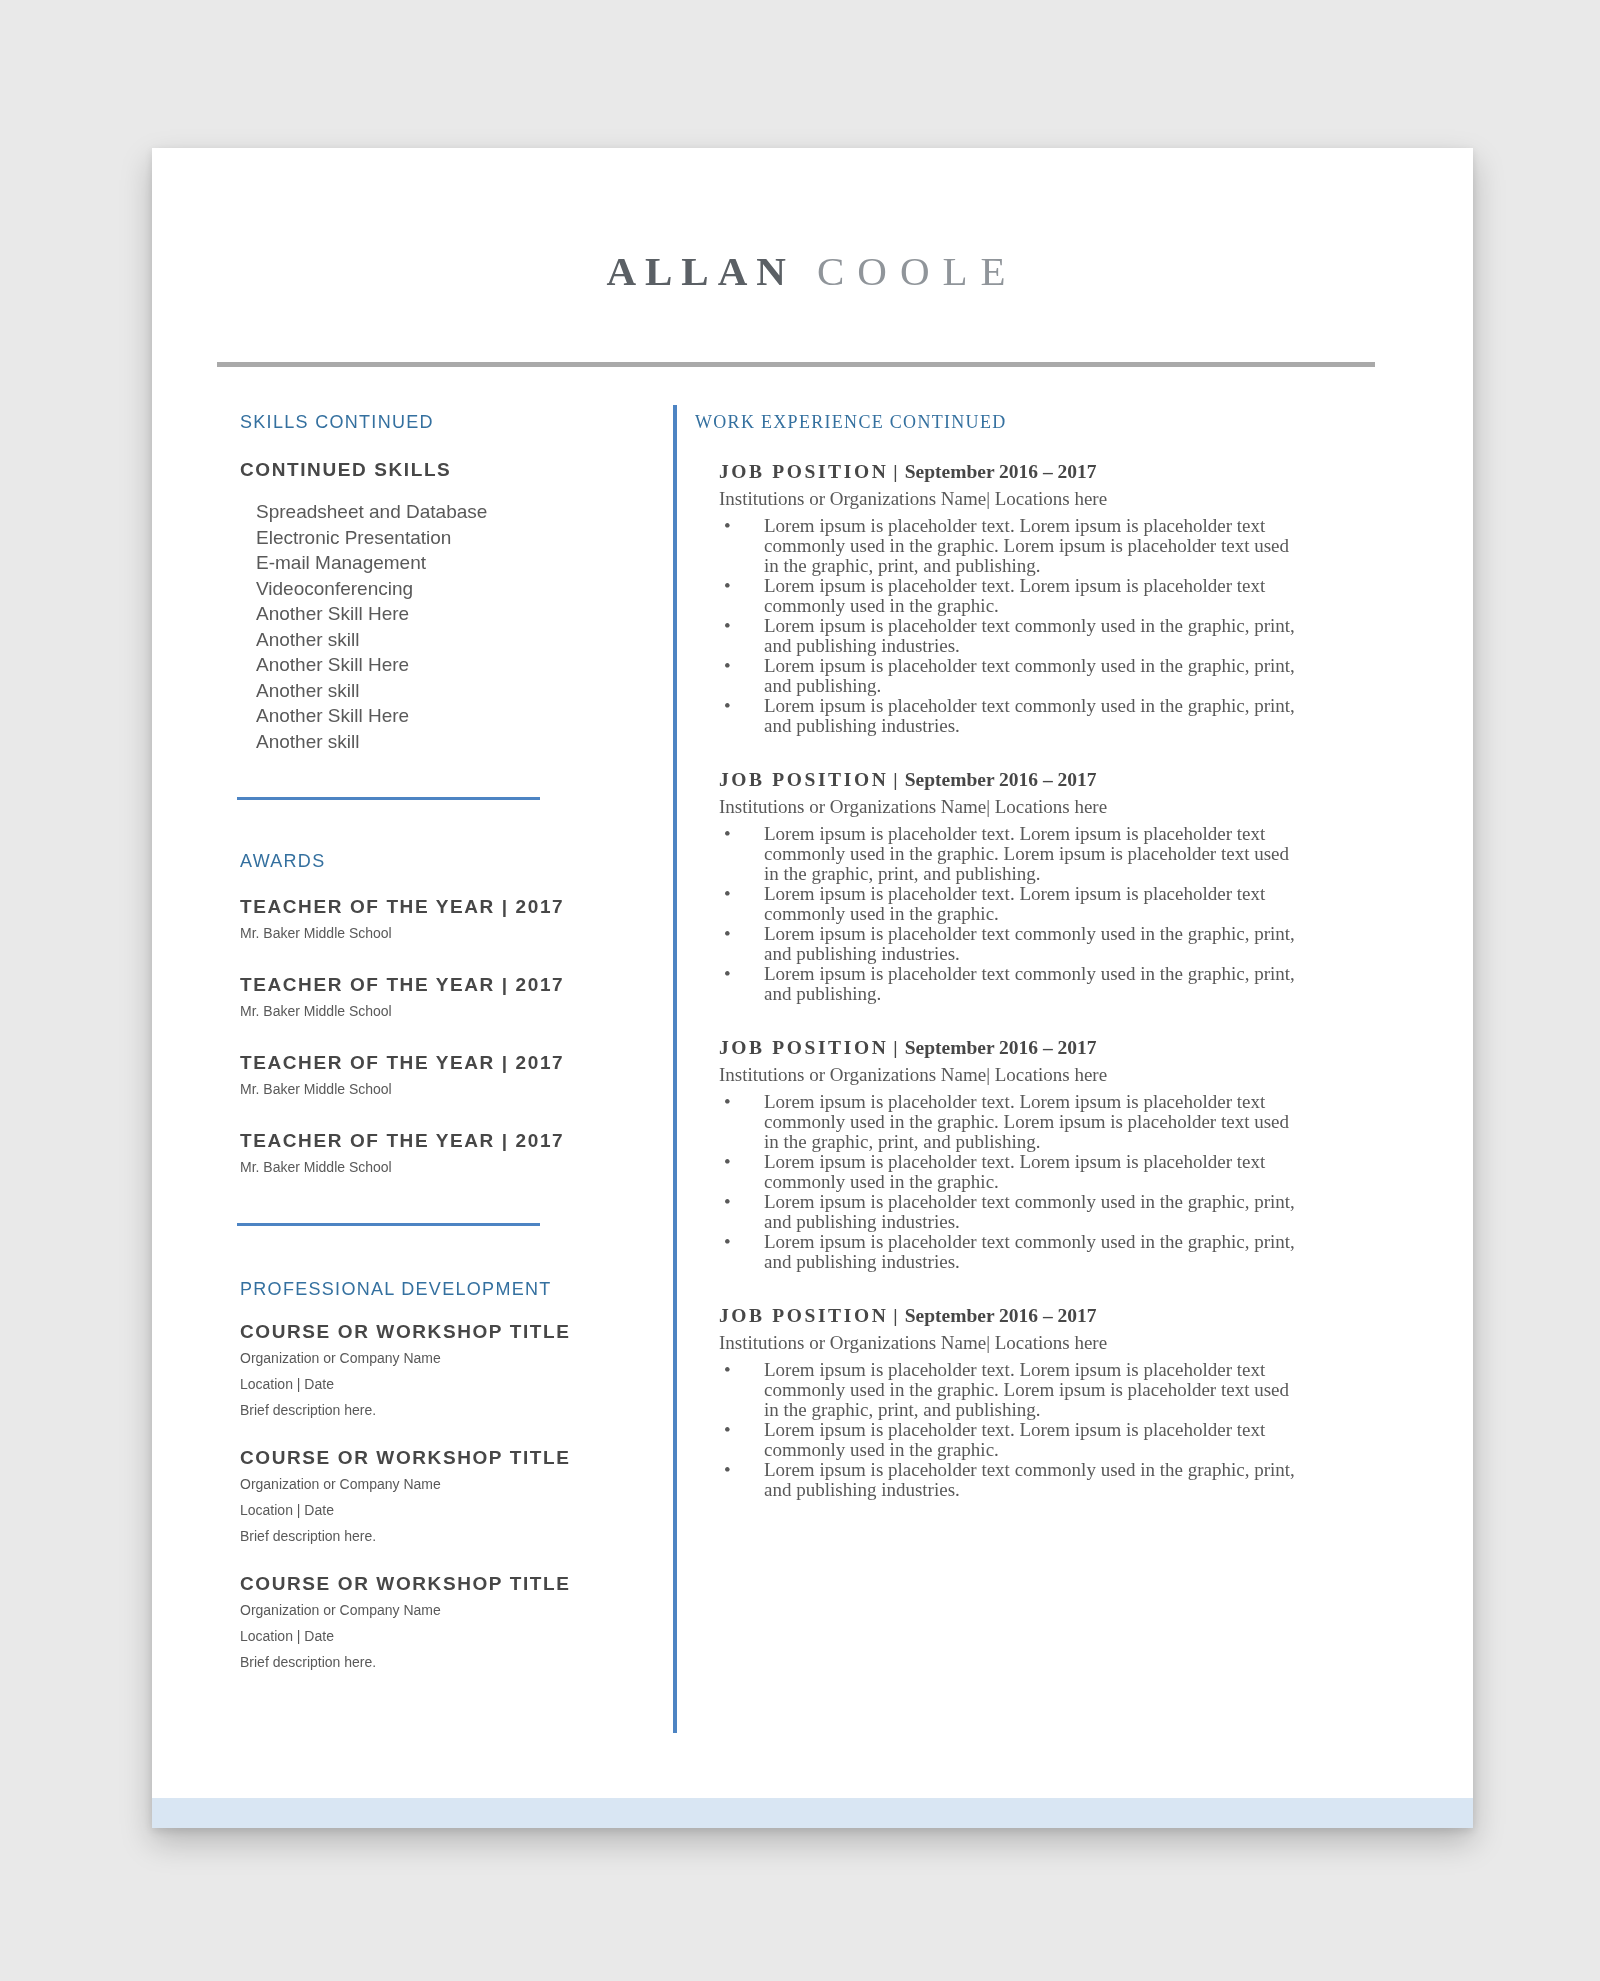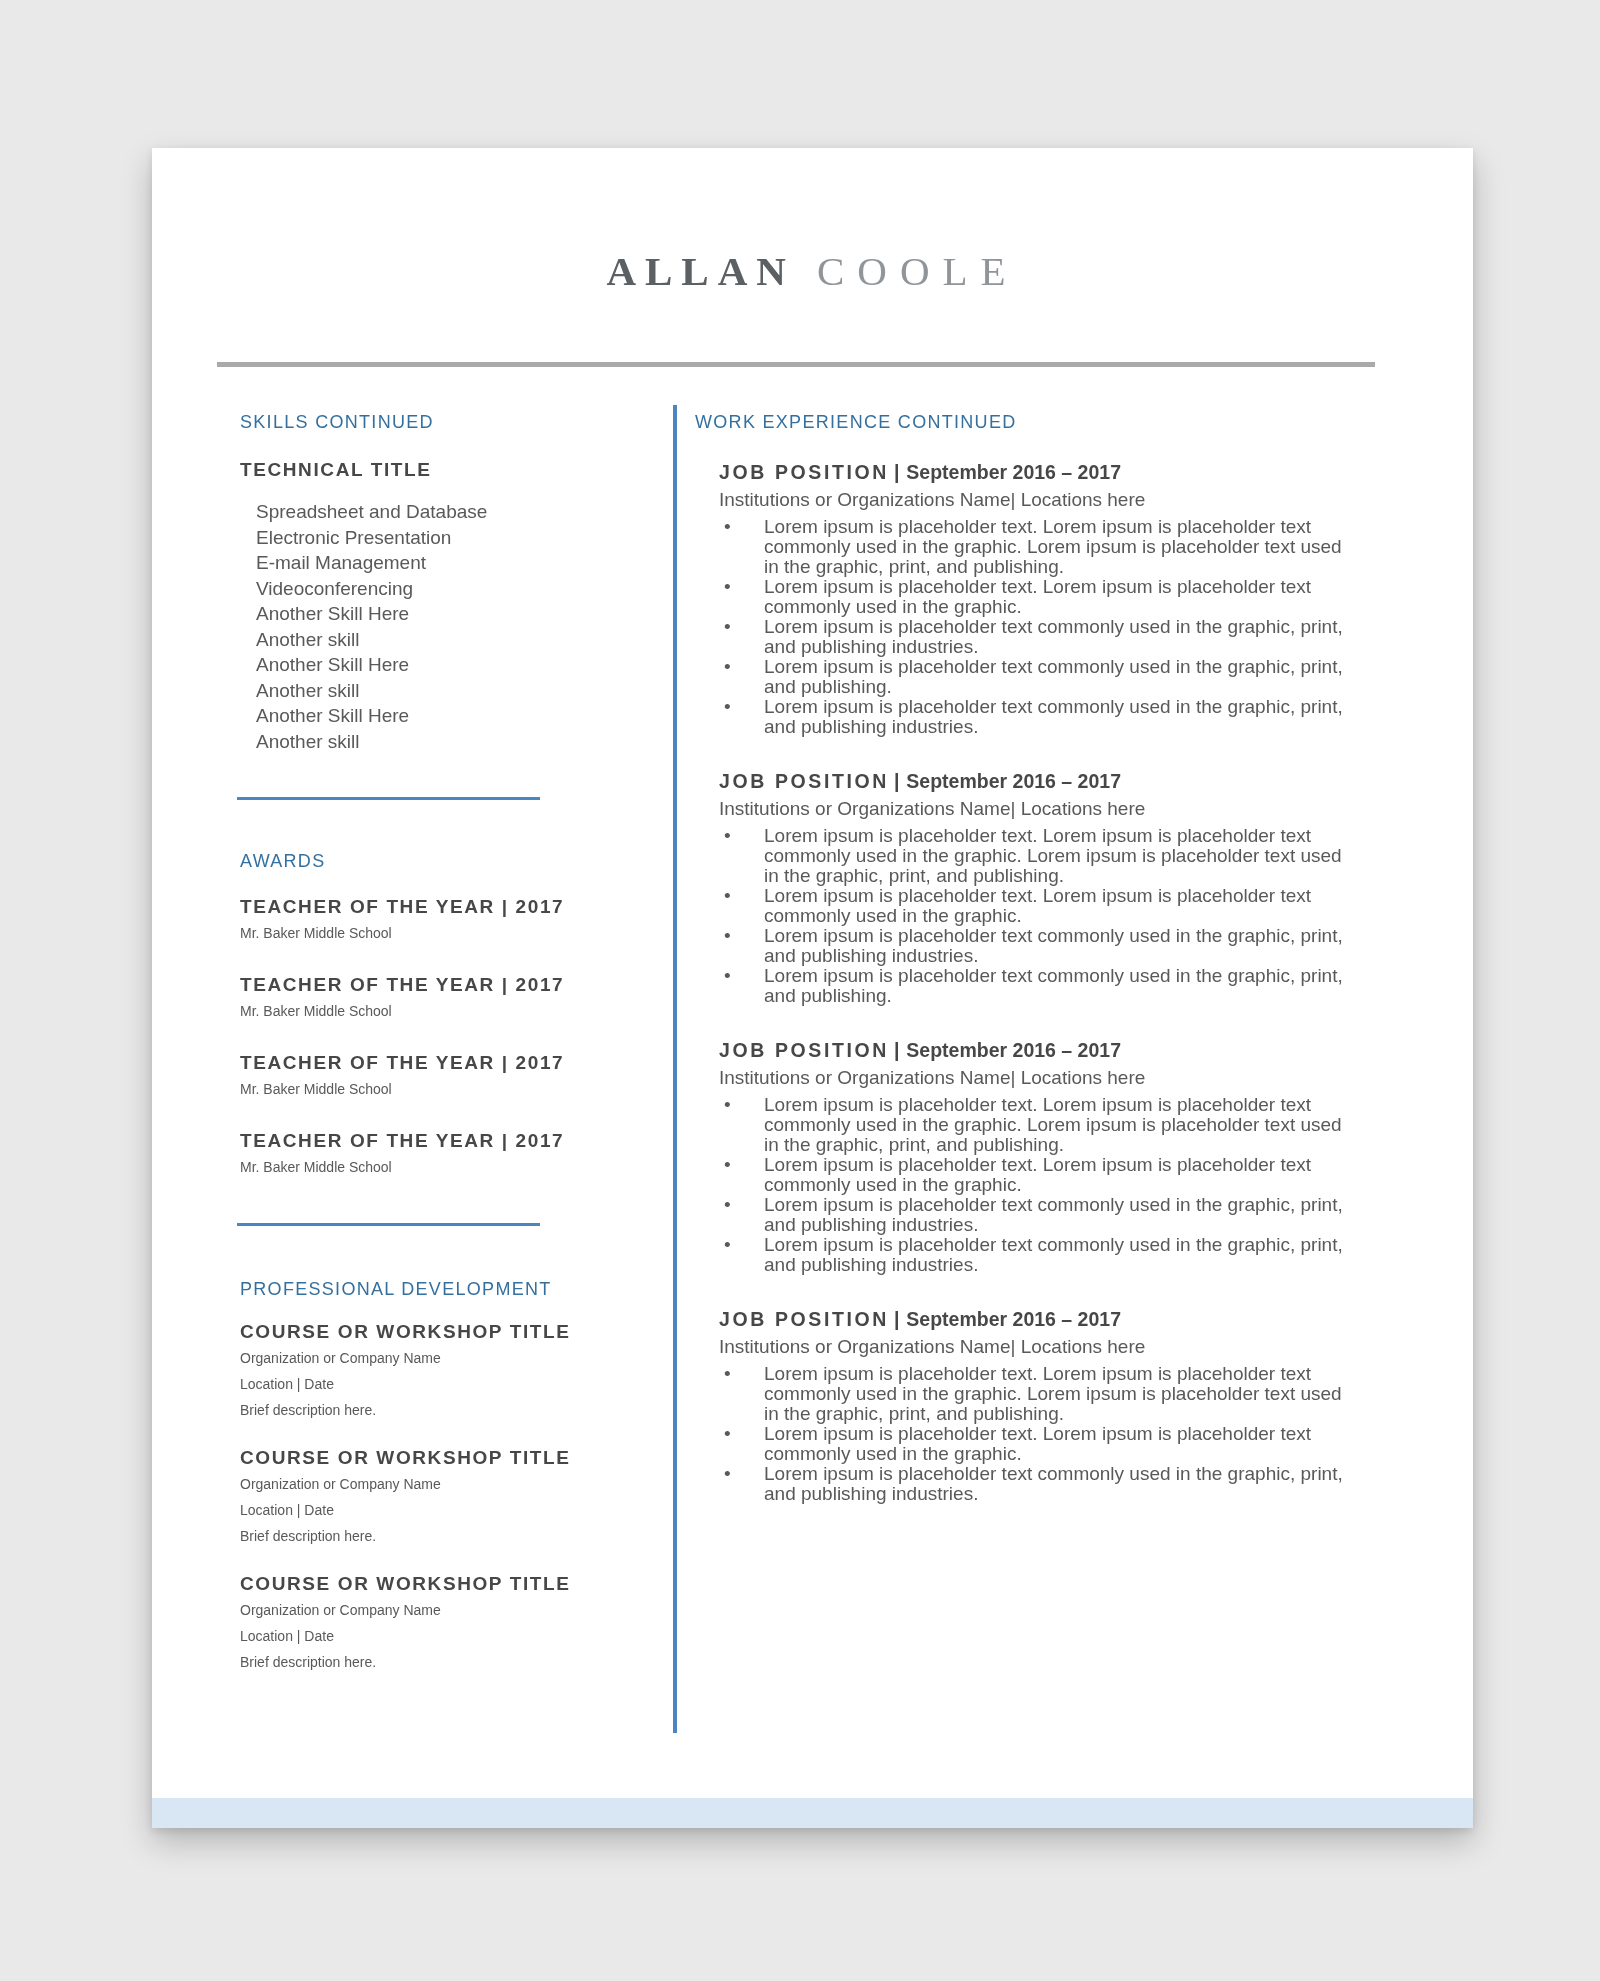--- a/index.html
+++ b/index.html
@@ -103,20 +103,21 @@
   .v-line{
     position:absolute;
     left:521px;top:257px;
     width:4px;height:1328px;
     background:#4d84c3;
   }
   .col-right{
     position:absolute;
     left:543px;top:256px;
     width:706px;
+    font-family:Liberation Serif, serif;
   }
   .job{margin:31px 0 0 24px;}
   .job.first{margin-top:18px;}
   .job-title{line-height:26px; white-space:nowrap;}
   .job-pos{
     font-size:19.5px;
     font-weight:700;
     letter-spacing:2.6px;
     color:#474747;
   }
@@ -171,21 +172,21 @@
 
   <div class="name-wrap">
     <span class="name-first">ALLAN</span><span class="name-last">COOLE</span>
   </div>
 
   <div class="top-divider"></div>
 
   <div class="col-left">
 
     <h2 class="blue-h" style="margin-top:0">SKILLS CONTINUED</h2>
-    <div class="sub-h">TECHNICAL TITLE</div>
+    <div class="sub-h">CONTINUED SKILLS</div>
     <ul class="skills">
       <li>Spreadsheet and Database</li>
       <li>Electronic Presentation</li>
       <li>E-mail Management</li>
       <li>Videoconferencing</li>
       <li>Another Skill Here</li>
       <li>Another skill</li>
       <li>Another Skill Here</li>
       <li>Another skill</li>
       <li>Another Skill Here</li>

